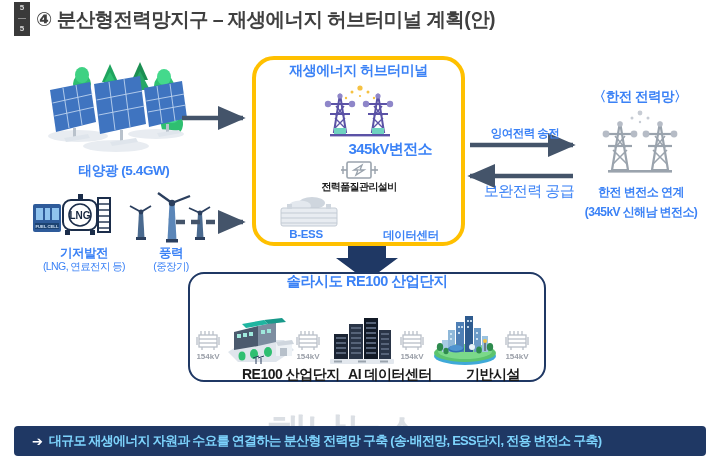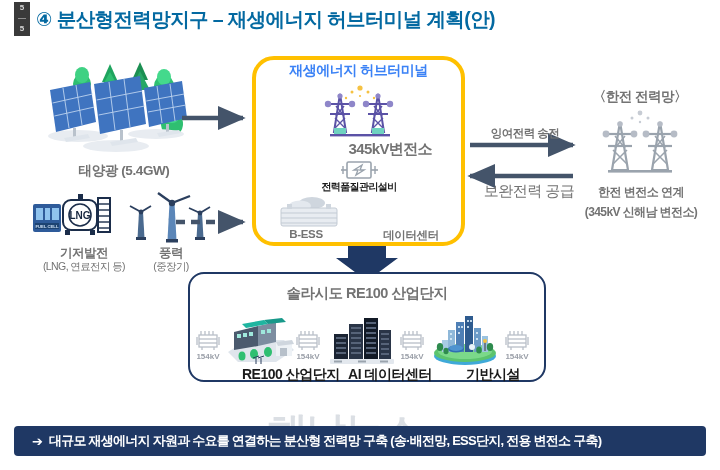--- a/index.html
+++ b/index.html
@@ -18,26 +18,26 @@
     background: #3a3a3a;
     color: #d8d8d8;
     font-size: 8px; font-weight: bold;
     display: flex; flex-direction: column;
     align-items: center; justify-content: space-between;
     padding: 2px 0 3px 0; line-height: 1;
   }
   .page-marker .dash { width: 8px; height: 1px; background: #8d8d8d; }
   .slide-title {
     position: absolute; left: 36px; top: 6px;
-    font-size: 19.5px; font-weight: bold; color: #0369a1;
+    font-size: 19.5px; font-weight: bold; color: #404040;
     letter-spacing: -0.6px; white-space: nowrap;
   }
 
   
-  .lbl { position: absolute; text-align: center; color: #737373; white-space: nowrap; }
+  .lbl { position: absolute; text-align: center; color: #3b82f6; white-space: nowrap; }
   .lbl.b { font-weight: bold; }
 
   
   #solar-group { position: absolute; left: 44px; top: 62px; width: 160px; height: 98px; }
   #solar-label { left: 44px; top: 162px; width: 160px; font-size: 13.5px; font-weight: bold; letter-spacing: -0.4px; }
 
   
   #base-group { position: absolute; left: 32px; top: 190px; width: 88px; height: 52px; }
   #wind-group { position: absolute; left: 128px; top: 186px; width: 86px; height: 58px; }
   #base-label  { left: 32px; top: 245px; width: 104px; font-size: 12.5px; font-weight: bold; letter-spacing: -0.5px; }
@@ -67,32 +67,32 @@
 
   
   #flow1-label { left: 470px; top: 126px; width: 110px; font-size: 11.5px; font-weight: bold; letter-spacing: -0.5px; }
   #flow2-label { left: 474px; top: 182px; width: 110px; font-size: 15px; font-weight: normal; letter-spacing: -0.5px; }
 
   
   #re100-box {
     position: absolute; left: 188px; top: 272px; width: 358px; height: 110px;
     border: 2.5px solid #1F3864; border-radius: 16px; background: #ffffff;
   }
-  #re100-title { left: 188px; top: 284px; width: 358px; font-size: 14.5px; font-weight: bold; letter-spacing: -0.5px; }
+  #re100-title { left: 188px; top: 272px; width: 358px; font-size: 14.5px; font-weight: bold; letter-spacing: -0.5px; }
   .kv-label { position: absolute; font-size: 8px; color: #9a9fa8; font-weight: bold; text-align: center; width: 32px; }
   .node-label { position: absolute; font-size: 14px; font-weight: bold; color: #1b1b1b; text-align: center; letter-spacing: -0.5px; white-space: nowrap; margin-left: 28px; }
 
   
   #banner {
     position: absolute; left: 14px; top: 426px; width: 692px; height: 30px;
     background: #1F3864; border-radius: 4px;
     display: flex; align-items: center; padding-left: 18px;
   }
   #banner-text {
-    color: #ffffff; font-size: 13px; font-weight: bold;
+    color: #7dd3fc; font-size: 13px; font-weight: bold;
     letter-spacing: -0.75px; white-space: nowrap;
   }
   #banner-arrow { color:#fff; font-size:13px; font-weight:bold; margin-right:6px; }
   #watermark {
     position: absolute; left: 268px; top: 404px; width: 190px; height: 46px;
     font-size: 40px; font-weight: bold; color: rgba(190,196,206,0.55);
     letter-spacing: -2px; pointer-events: none; white-space: nowrap;
   }
 
   svg { display: block; overflow: visible; }

